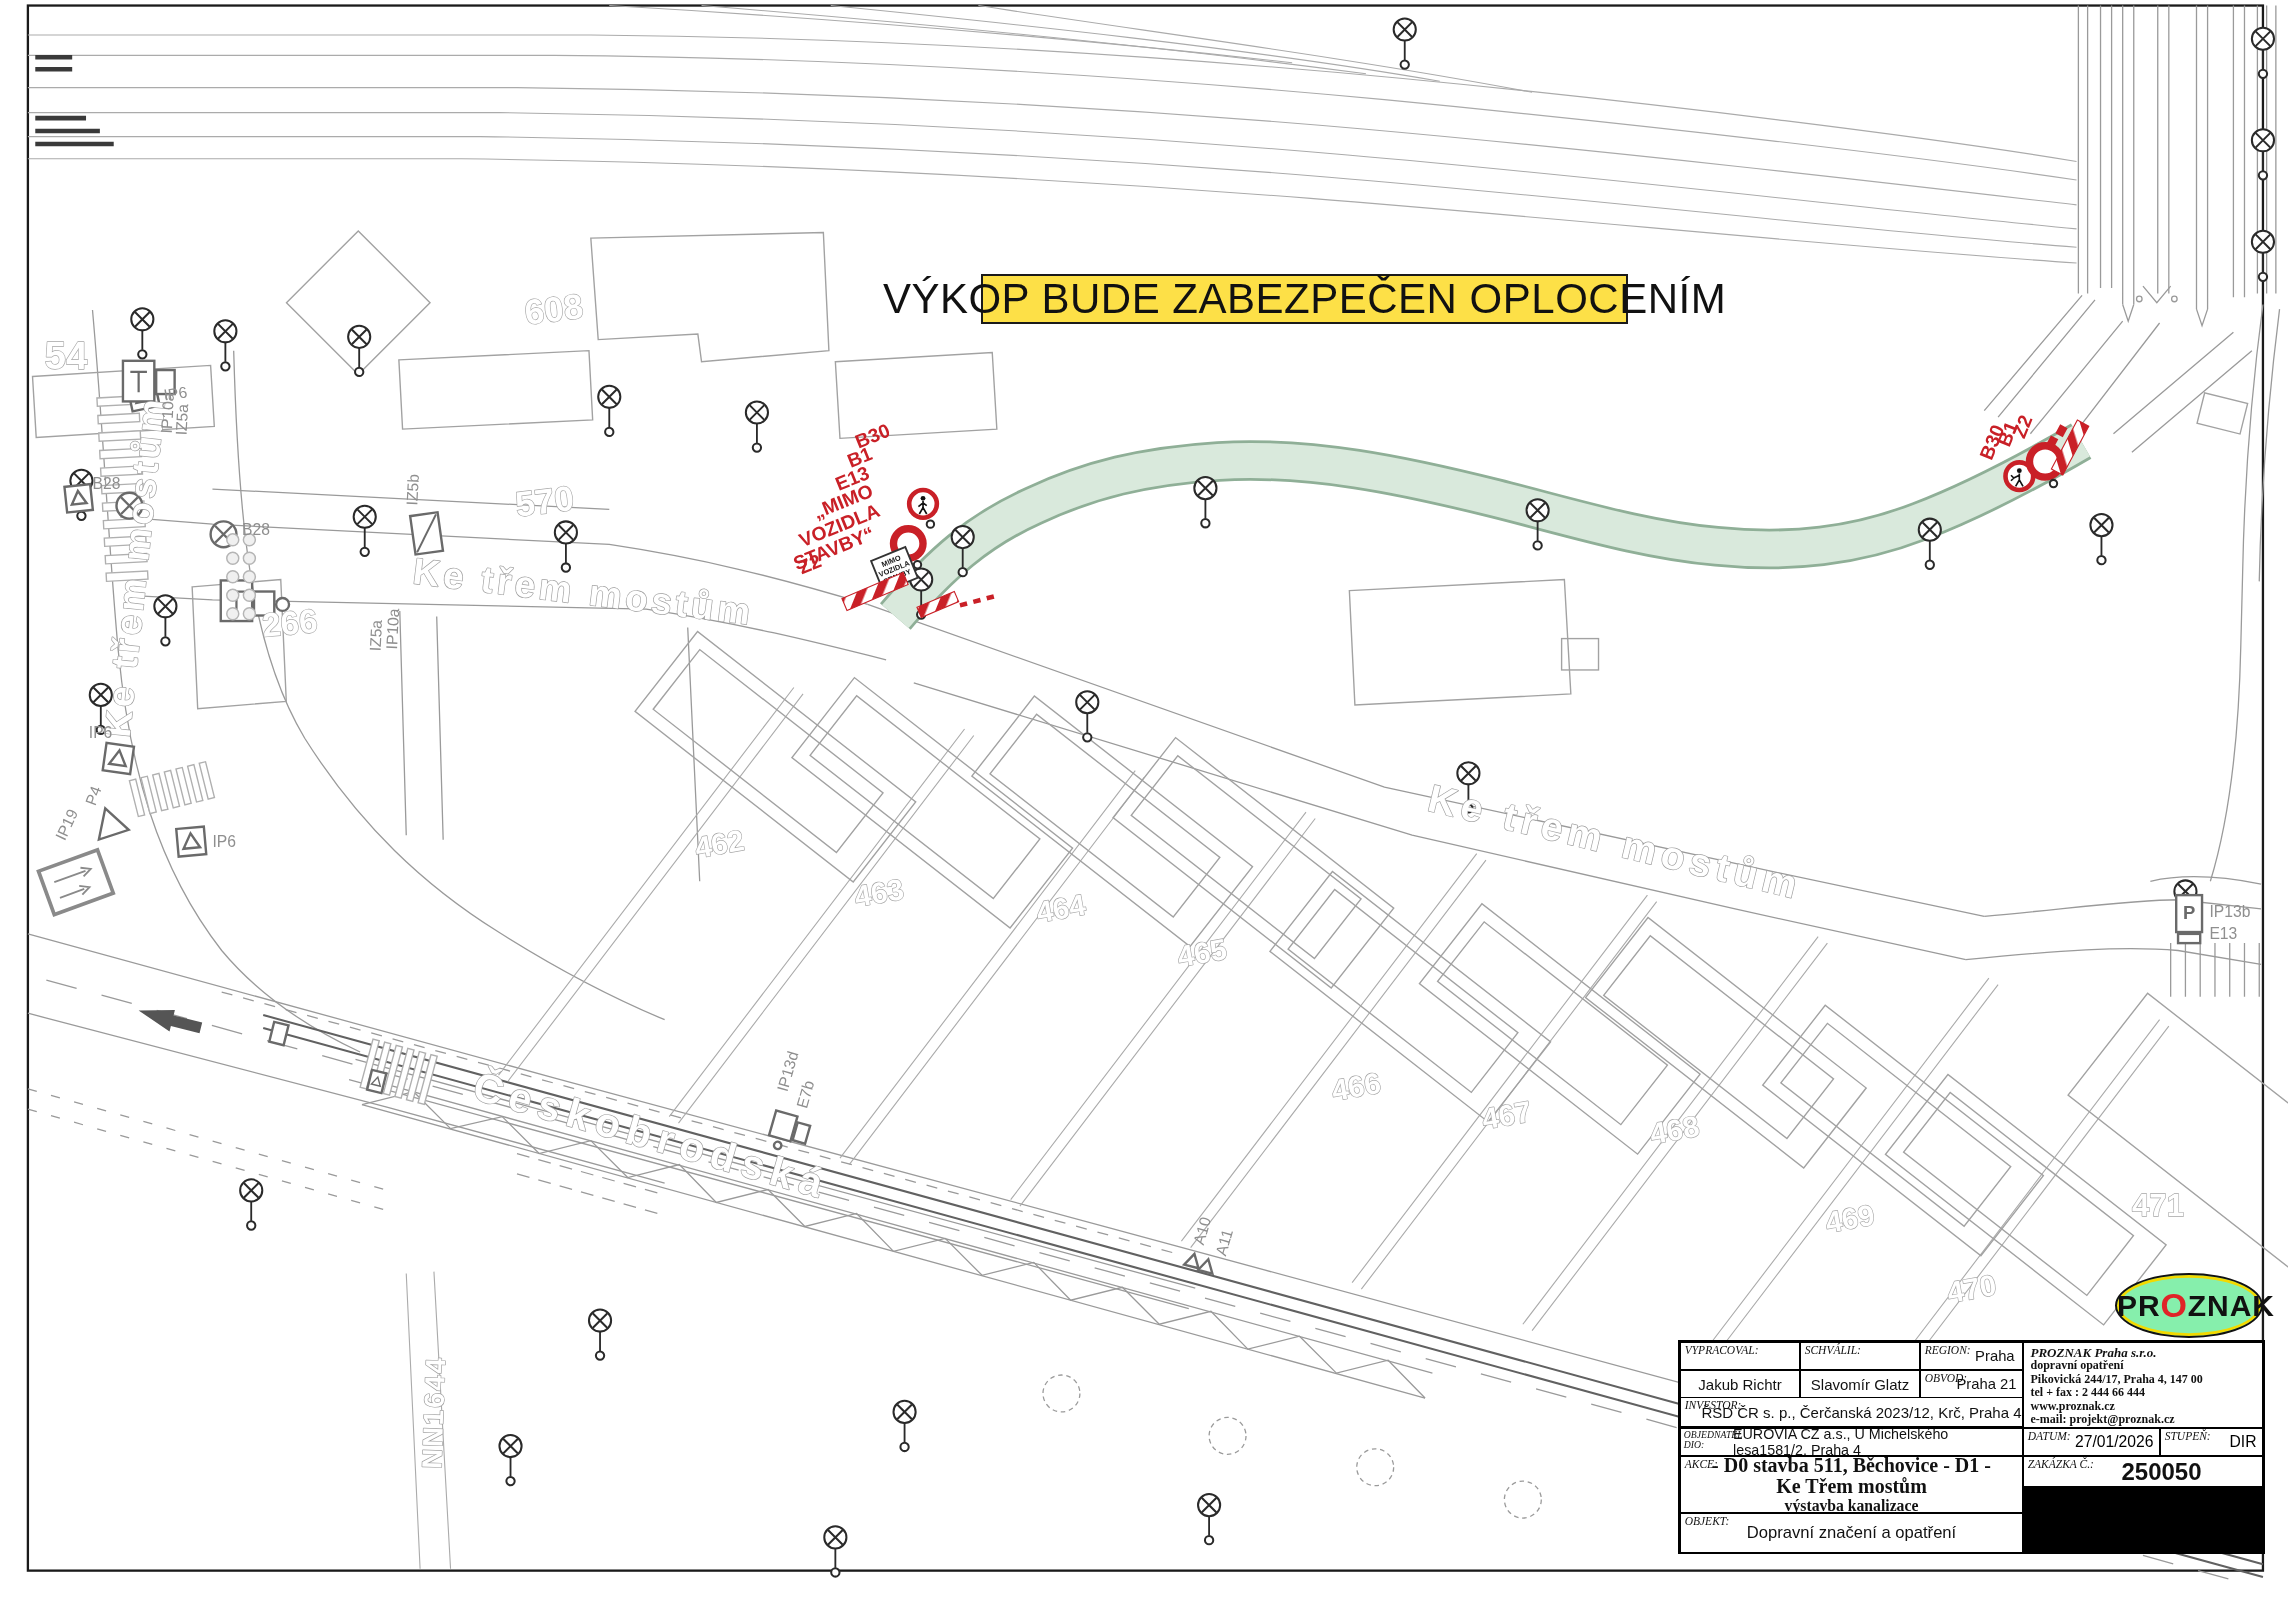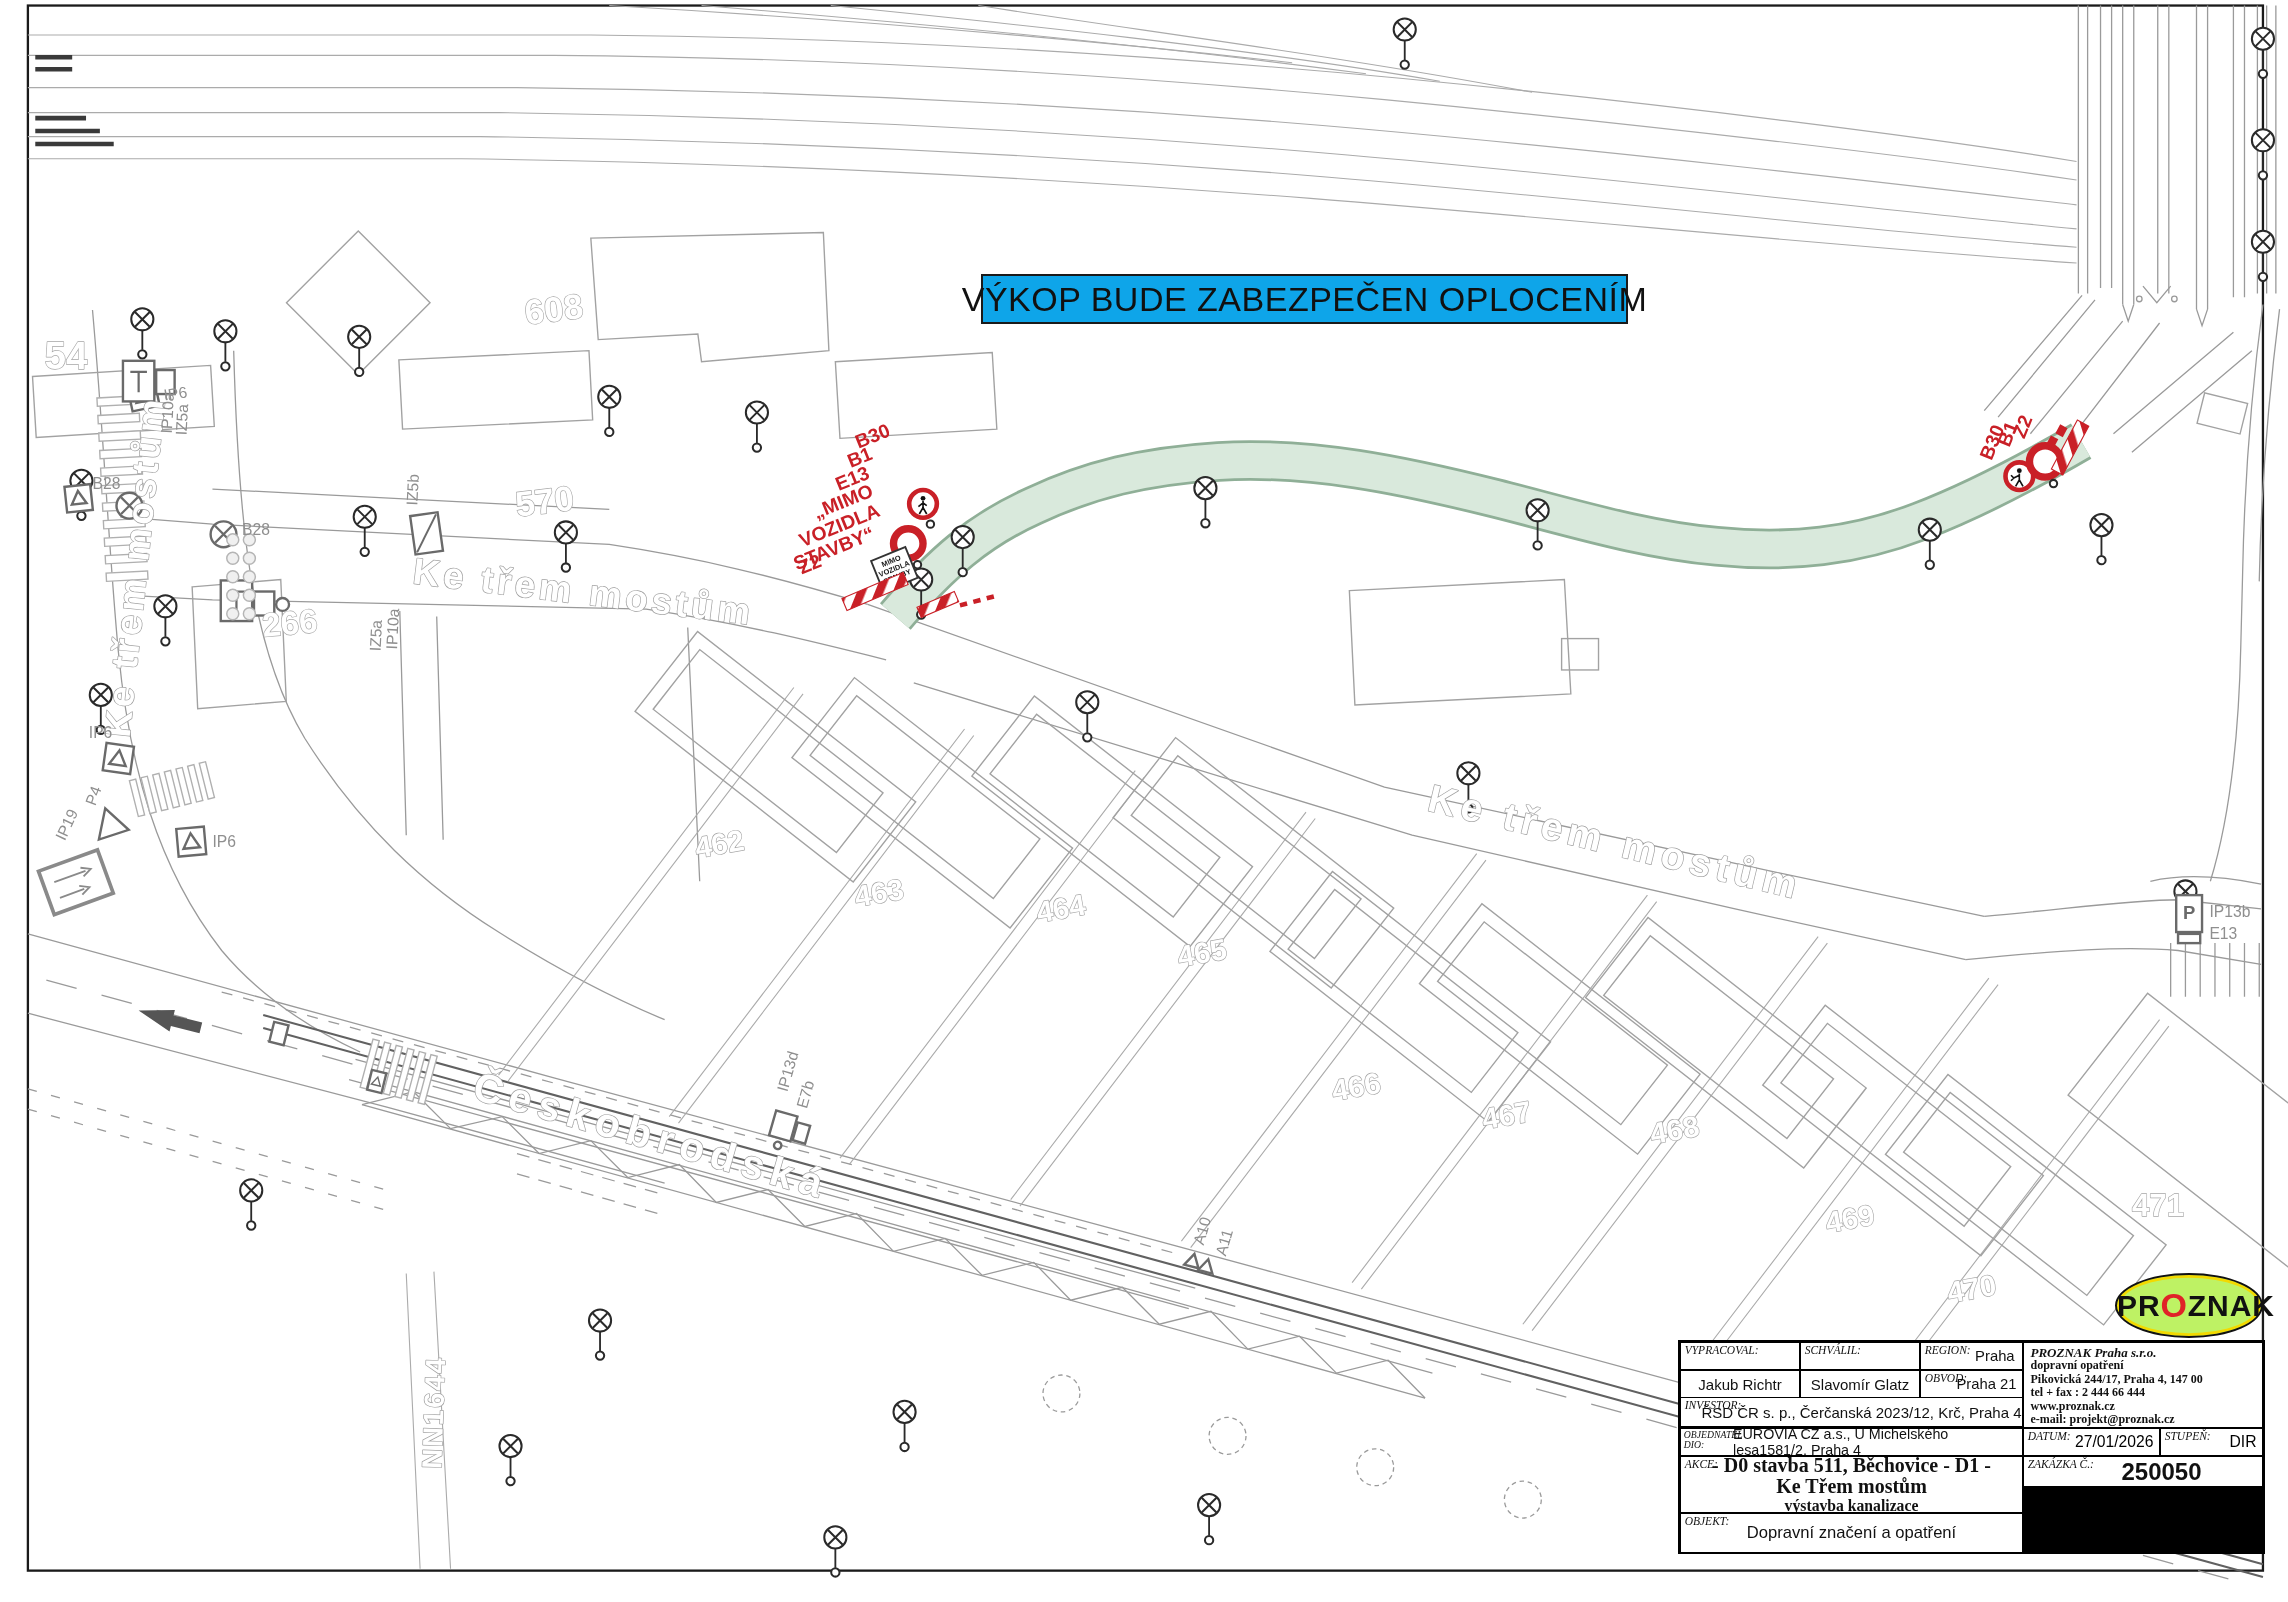--- a/index.html
+++ b/index.html
@@ -13,26 +13,26 @@
   .panel-t{fill:#1a1a1a;font-size:8px;font-weight:700;}
   .ln{fill:none;stroke:#9a9a9a;stroke-width:1.4;}
   .lnt{fill:none;stroke:#ababab;stroke-width:1.2;}
   .lnd{fill:none;stroke:#616161;stroke-width:2.3;}
   .bld{fill:none;stroke:#a2a2a2;stroke-width:1.5;}
   .sgn{fill:#fff;stroke:#6a6a6a;stroke-width:2.6;}
   .lampb{stroke:#2a2a2a;stroke-width:2.2;fill:#fff;}
   .zeb{fill:#fff;stroke:#b0b0b0;stroke-width:1.5;}
 
   
-  #banner{position:absolute;left:981px;top:274px;width:643px;height:46px;background:#0ea5e9;
+  #banner{position:absolute;left:981px;top:274px;width:643px;height:46px;background:#fde047;
           border:2.8px solid #1a1a1a;display:flex;align-items:center;justify-content:center;
-          font-size:34px;color:#111;letter-spacing:0.5px;white-space:nowrap;}
+          font-size:42px;color:#111;letter-spacing:0.5px;white-space:nowrap;}
 
   
-  #logo{position:absolute;left:2115px;top:1273px;width:144px;height:61px;background:#bef264;
+  #logo{position:absolute;left:2115px;top:1273px;width:144px;height:61px;background:#86efac;
         border:2.8px solid #111;border-radius:50%;display:flex;align-items:center;justify-content:space-between;
         font-weight:700;font-size:30px;letter-spacing:0.9px;color:#111;box-shadow:inset 0 0 0 2.8px #f3d900;}
   #logo .o{color:#E02328;font-size:34px;}
 
   
   #tblock{position:absolute;left:1678px;top:1340px;width:583px;height:210px;background:#000;border:2.8px solid #000;}
   .cell{position:absolute;background:#fff;border:1.5px solid #000;box-sizing:border-box;overflow:hidden;}
   .clab{position:absolute;top:0.9px;left:3.7px;font:italic 11.5px "Liberation Serif",serif;color:#111;white-space:nowrap;}
   .clab2{font:italic 9.7px "Liberation Serif",serif;line-height:9.7px;position:absolute;top:0.9px;left:2.8px;color:#111;}
   .vc{display:flex;align-items:center;justify-content:center;width:100%;height:100%;color:#111;}

